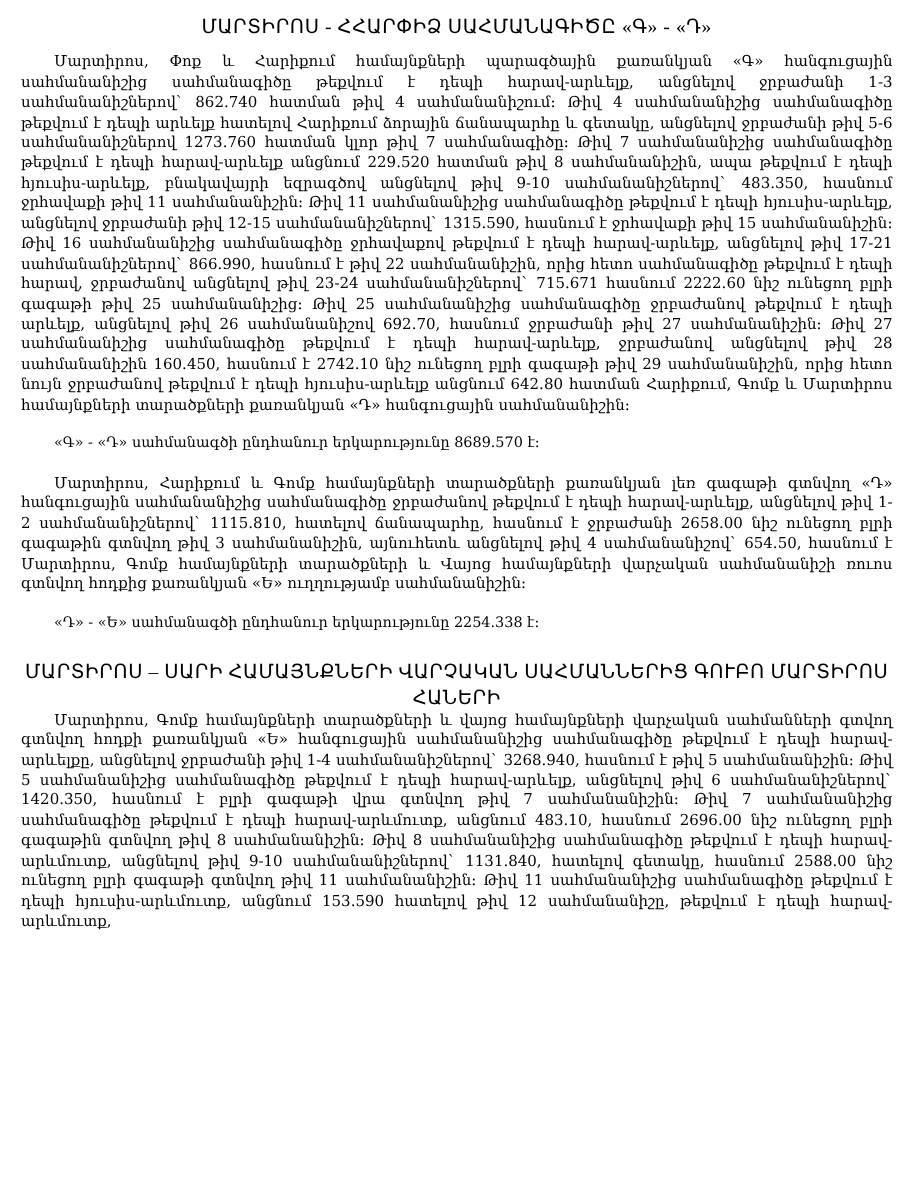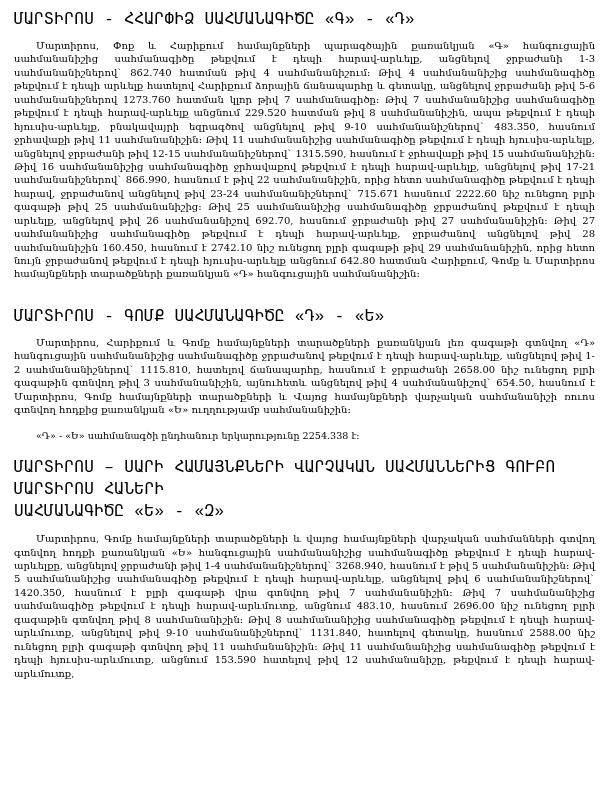--- a/index.html
+++ b/index.html
@@ -19,26 +19,27 @@
     height: 788px;
     position: relative;
     padding: 0;
     box-sizing: border-box;
   }
   .inner {
     padding: 10px 14px 0 14px;
     box-sizing: border-box;
   }
   .heading {
-    font-size: 16px;
+    text-align: center;
+    font-size: 13px;
     letter-spacing: 0.4px;
     font-weight: normal;
     margin: 0 0 9px 0;
     line-height: 1.25;
-    font-family: Liberation Mono, monospace;
+    font-family: Liberation Serif, serif;
   }
   .heading.two-line {
     line-height: 1.35;
   }
   p.para {
     margin: 0 0 0 0;
     font-size: 10px;
     line-height: 1.345;
     text-align: justify;
     text-justify: inter-word;
@@ -60,27 +61,26 @@
 </head>
 <body>
 
 <div class="page">
   <div class="inner">
 
     <h1 class="heading">ՄԱՐՏԻՐՈՍ - ՀՀԱՐՓԻՁ ՍԱՀՄԱՆԱԳԻԾԸ «Գ» - «Դ»</h1>
     <p class="para">Մարտիրոս, Փոք և Հարիքում    համայնքների  պարագծային  քառանկյան «Գ» հանգուցային սահմանանիշից սահմանագիծը թեքվում է դեպի հարավ-արևելք, անցնելով ջրբաժանի 1-3 սահմանանիշներով` 862.740 հատման թիվ 4 սահմանանիշում։ Թիվ 4 սահմանանիշից սահմանագիծը թեքվում է դեպի արևելք հատելով Հարիքում ձորային ճանապարհը և գետակը, անցնելով ջրբաժանի թիվ 5-6 սահմանանիշներով 1273.760 հատման կլոր թիվ 7 սահմանագիծը։ Թիվ 7 սահմանանիշից սահմանագիծը թեքվում է դեպի հարավ-արևելք անցնում  229.520 հատման թիվ 8 սահմանանիշին, ապա թեքվում է դեպի հյուսիս-արևելք, բնակավայրի եզրագծով անցնելով թիվ 9-10 սահմանանիշներով` 483.350, հասնում ջրհավաքի թիվ 11 սահմանանիշին։ Թիվ 11 սահմանանիշից սահմանագիծը թեքվում է դեպի հյուսիս-արևելք, անցնելով ջրբաժանի թիվ 12-15 սահմանանիշներով` 1315.590, հասնում է ջրհավաքի թիվ 15 սահմանանիշին։ Թիվ 16 սահմանանիշից սահմանագիծը ջրհավաքով թեքվում է դեպի հարավ-արևելք, անցնելով թիվ 17-21 սահմանանիշներով` 866.990, հասնում է թիվ 22 սահմանանիշին, որից հետո սահմանագիծը թեքվում է դեպի հարավ, ջրբաժանով անցնելով թիվ 23-24 սահմանանիշներով` 715.671  հասնում  2222.60 նիշ ունեցող բլրի գագաթի թիվ 25 սահմանանիշից։ Թիվ 25 սահմանանիշից սահմանագիծը ջրբաժանով թեքվում է դեպի արևելք, անցնելով թիվ 26 սահմանանիշով  692.70,   հասնում ջրբաժանի թիվ 27 սահմանանիշին։ Թիվ 27 սահմանանիշից սահմանագիծը թեքվում է դեպի հարավ-արևելք, ջրբաժանով անցնելով թիվ 28 սահմանանիշին 160.450, հասնում է 2742.10 նիշ ունեցող բլրի գագաթի թիվ 29 սահմանանիշին, որից հետո նույն ջրբաժանով թեքվում է դեպի հյուսիս-արևելք անցնում  642.80  հատման Հարիքում, Գոմք և Մարտիրոս համայնքների տարածքների քառանկյան «Դ» հանգուցային սահմանանիշին։</p>
 
     <div class="gap-md"></div>
+    <p class="sumline">«Գ» - «Դ» սահմանագծի ընդհանուր երկարությունը 8689.570 է։</p>
 
     <div class="gap-md"></div>
-    <h1 class="heading">ՄԱՐՏԻՐՈՍ - ԳՈՄՔ ՍԱՀՄԱՆԱԳԻԾԸ «Դ» - «Ե»</h1>
     <p class="para">Մարտիրոս, Հարիքում և Գոմք համայնքների տարածքների քառանկյան լեռ գագաթի գտնվող «Դ» հանգուցային սահմանանիշից սահմանագիծը ջրբաժանով թեքվում է դեպի հարավ-արևելք, անցնելով թիվ 1-2 սահմանանիշներով` 1115.810, հատելով ճանապարհը, հասնում է ջրբաժանի 2658.00 նիշ ունեցող բլրի գագաթին գտնվող թիվ 3 սահմանանիշին, այնուհետև անցնելով թիվ 4 սահմանանիշով` 654.50, հասնում է Մարտիրոս, Գոմք համայնքների տարածքների և Վայոց համայնքների վարչական սահմանանիշի ռուոս գտնվող հոդքից քառանկյան «Ե» ուղղությամբ սահմանանիշին։</p>
 
     <div class="gap-md"></div>
     <p class="sumline">«Դ» - «Ե» սահմանագծի ընդհանուր երկարությունը 2254.338 է։</p>
 
     <div class="gap-lg"></div>
     <h1 class="heading two-line" style="margin-bottom:0">ՄԱՐՏԻՐՈՍ – ՍԱՐԻ ՀԱՄԱՅՆՔՆԵՐԻ ՎԱՐՉԱԿԱՆ ՍԱՀՄԱՆՆԵՐԻՑ ԳՈՒԲՈ ՄԱՐՏԻՐՈՍ ՀԱՆԵՐԻ</h1>
-    <h1 class="heading two-line">ՍԱՀՄԱՆԱԳԻԾԸ «Ե» - «Զ»</h1>
     <p class="para">Մարտիրոս, Գոմք համայնքների  տարածքների և վայոց  համայնքների վարչական սահմանների գտվող գտնվող հոդքի քառանկյան «Ե» հանգուցային սահմանանիշից սահմանագիծը թեքվում է դեպի հարավ-արևելքը, անցնելով ջրբաժանի թիվ 1-4 սահմանանիշներով` 3268.940, հասնում է  թիվ 5 սահմանանիշին։ Թիվ 5 սահմանանիշից սահմանագիծը թեքվում է դեպի հարավ-արևելք, անցնելով թիվ 6 սահմանանիշներով` 1420.350, հասնում է բլրի գագաթի վրա գտնվող թիվ 7 սահմանանիշին։ Թիվ 7 սահմանանիշից սահմանագիծը թեքվում է դեպի հարավ-արևմուտք, անցնում  483.10, հասնում 2696.00 նիշ ունեցող բլրի գագաթին գտնվող  թիվ 8 սահմանանիշին։ Թիվ 8 սահմանանիշից սահմանագիծը թեքվում է դեպի հարավ-արևմուտք, անցնելով թիվ 9-10 սահմանանիշներով` 1131.840, հատելով գետակը, հասնում 2588.00 նիշ ունեցող բլրի գագաթի գտնվող  թիվ 11 սահմանանիշին։ Թիվ 11 սահմանանիշից սահմանագիծը թեքվում է դեպի հյուսիս-արևմուտք, անցնում  153.590 հատելով թիվ 12 սահմանանիշը, թեքվում է դեպի հարավ-արևմուտք,</p>
 
   </div>
 </div>
 
 </body></html>

